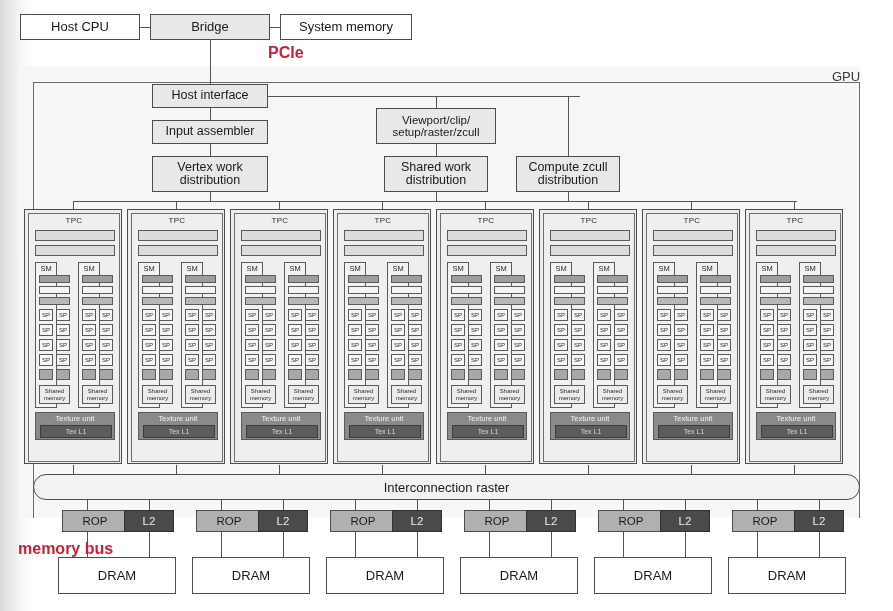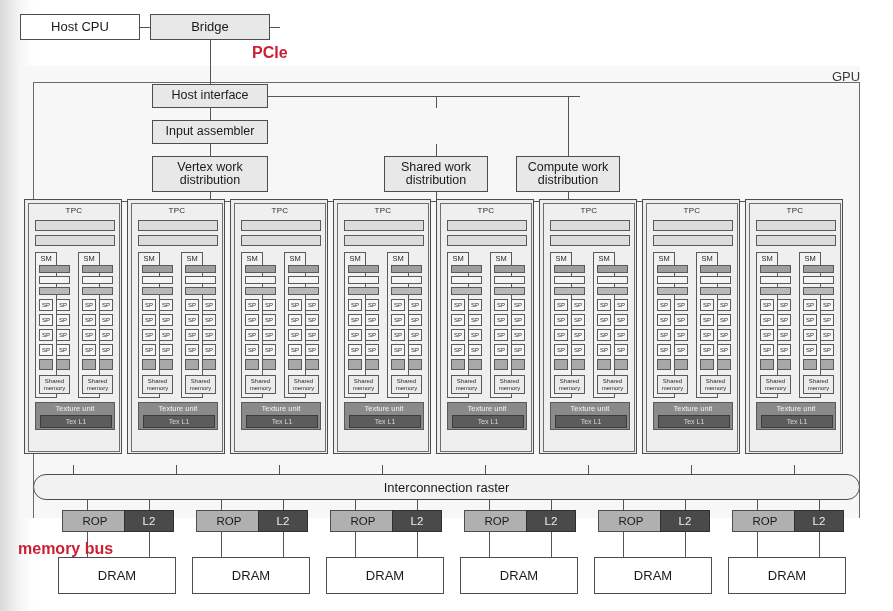--- a/index.html
+++ b/index.html
@@ -52,33 +52,33 @@
     pointer-events:none;
   }
   #gpu-label{
     position:absolute;left:832px;top:69px;font-size:13px;color:#3a3a3a;
   }
 
   
   #host-cpu{left:20px;top:14px;width:120px;height:26px;font-size:13px;}
   #bridge{left:150px;top:14px;width:120px;height:26px;font-size:13px;}
   #sysmem{left:280px;top:14px;width:132px;height:26px;font-size:13px;}
-  #pcie{position:absolute;left:252px;top:44px;font-size:16px;color:#cc1f33;font-weight:bold;}
+  #pcie{position:absolute;left:268px;top:44px;font-size:16px;color:#cc1f33;font-weight:bold;}
 
   
   #host-interface{left:152px;top:84px;width:116px;height:24px;font-size:12.5px;}
   #input-assembler{left:152px;top:120px;width:116px;height:24px;font-size:12.5px;}
   #vertex-wd{left:152px;top:156px;width:116px;height:36px;font-size:12.5px;}
   #viewport{left:376px;top:108px;width:120px;height:36px;font-size:11.5px;}
   #pixel-wd{left:384px;top:156px;width:104px;height:36px;font-size:12.5px;}
   #compute-wd{left:516px;top:156px;width:104px;height:36px;font-size:12.5px;}
 
   
   .tpc{
-    position:absolute;top:199px;width:98px;height:255px;
+    position:absolute;top:209px;width:98px;height:255px;
     background:#ededed;border:1px solid #4d4d4d;box-sizing:border-box;
   }
   .tpc-inner{
     position:absolute;left:3px;top:3px;width:92px;height:249px;
     border:1px solid #6e6e6e;box-sizing:border-box;background:#efefef;
   }
   .tpc-title{
     position:absolute;left:0;top:2px;width:100%;text-align:center;
     font-size:8px;color:#2a2a2a;letter-spacing:.3px;
   }
@@ -173,34 +173,37 @@
 <body>
 
 <div id="page">
 
   <div id="gpu-box"></div>
   <div id="gpu-inner-border"></div>
   <div id="gpu-label">GPU</div>
 
   <div class="box gray" id="bridge">Bridge</div>
   <div class="box white" id="host-cpu">Host CPU</div>
+  <div class="box white" id="sysmem">System memory</div>
 
   <div class="ln lnh" style="left:140px;top:27px;width:10px;"></div>
   <div class="ln lnh" style="left:270px;top:27px;width:10px;"></div>
   <div class="ln lnv" style="left:210px;top:40px;height:44px;"></div>
 
   <div id="pcie">PCIe</div>
 
   <div class="box gray" id="input-assembler">Input assembler</div>
   <div class="box gray" id="host-interface">Host interface</div>
   <div class="box gray" id="vertex-wd">Vertex work
 distribution</div>
+  <div class="box gray" id="viewport">Viewport/clip/
+setup/raster/zcull</div>
   <div class="box gray" id="pixel-wd">Shared work
 distribution</div>
-  <div class="box gray" id="compute-wd">Compute work
+  <div class="box gray" id="compute-wd">Compute zcull
 distribution</div>
 
   <div class="ln lnv" style="left:210px;top:108px;height:12px;"></div>
   <div class="ln lnv" style="left:210px;top:144px;height:12px;"></div>
   <div class="ln lnh" style="left:268px;top:96px;width:312px;"></div>
   <div class="ln lnv" style="left:436px;top:96px;height:12px;"></div>
   <div class="ln lnv" style="left:436px;top:144px;height:12px;"></div>
   <div class="ln lnv" style="left:568px;top:96px;height:60px;"></div>
 
   <div class="ln lnv" style="left:210px;top:192px;height:9px;"></div>

